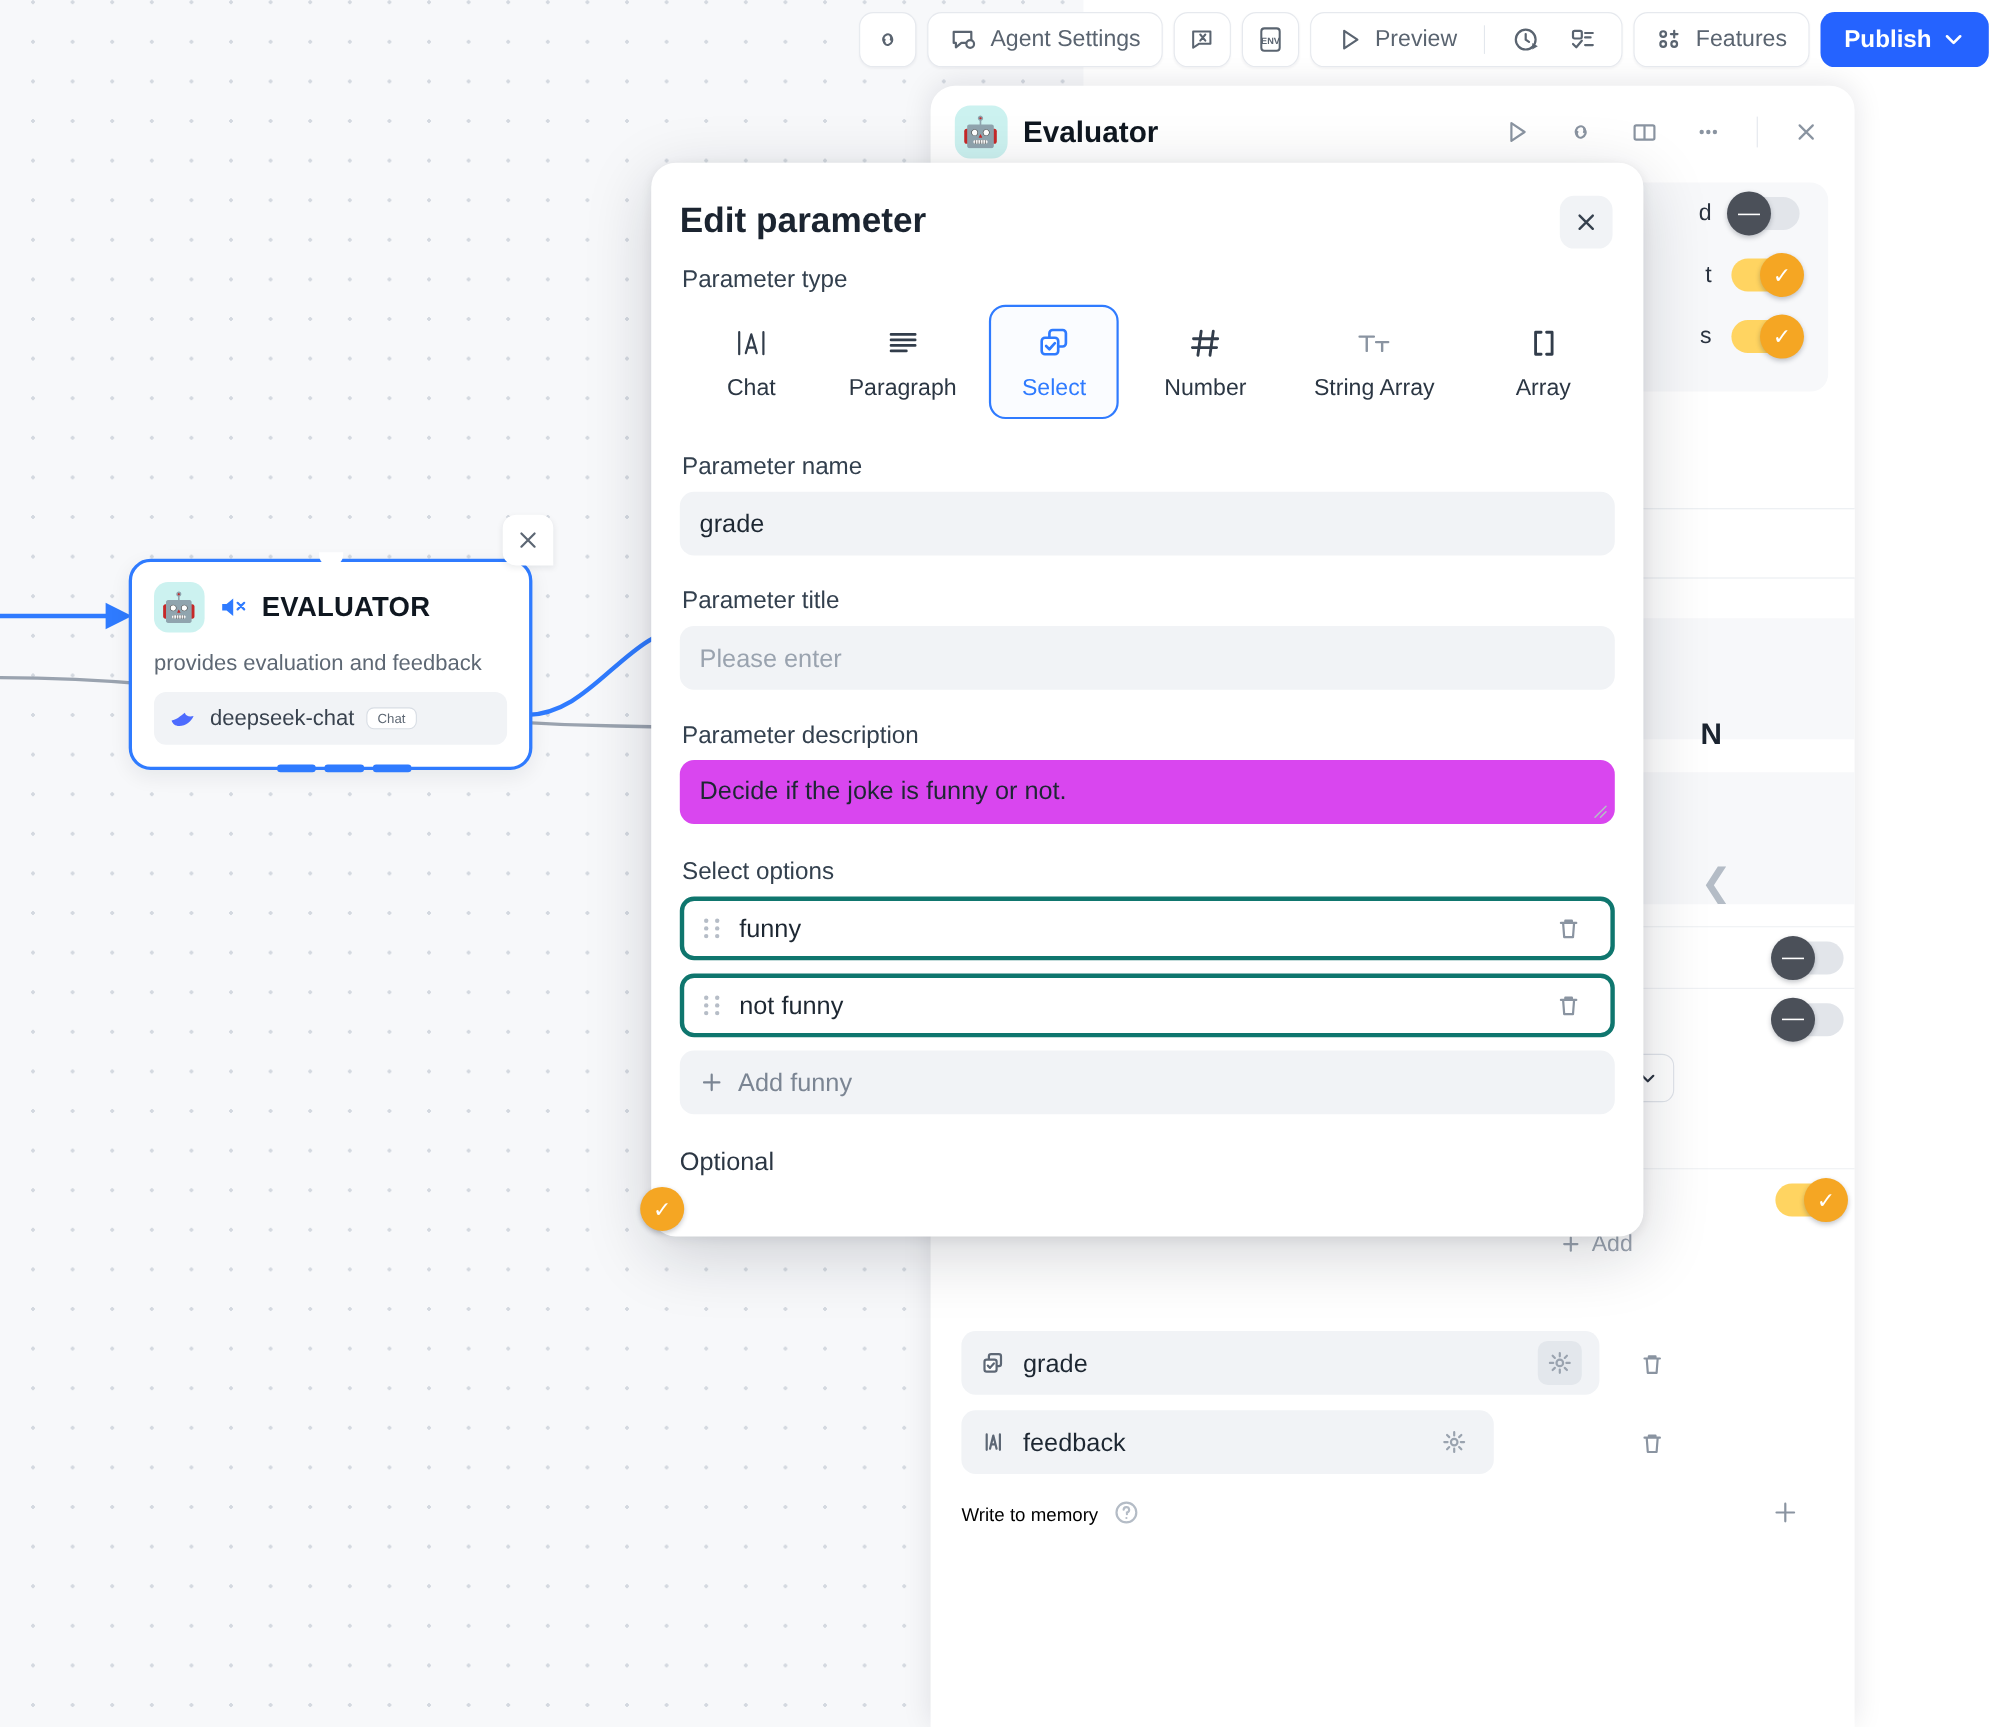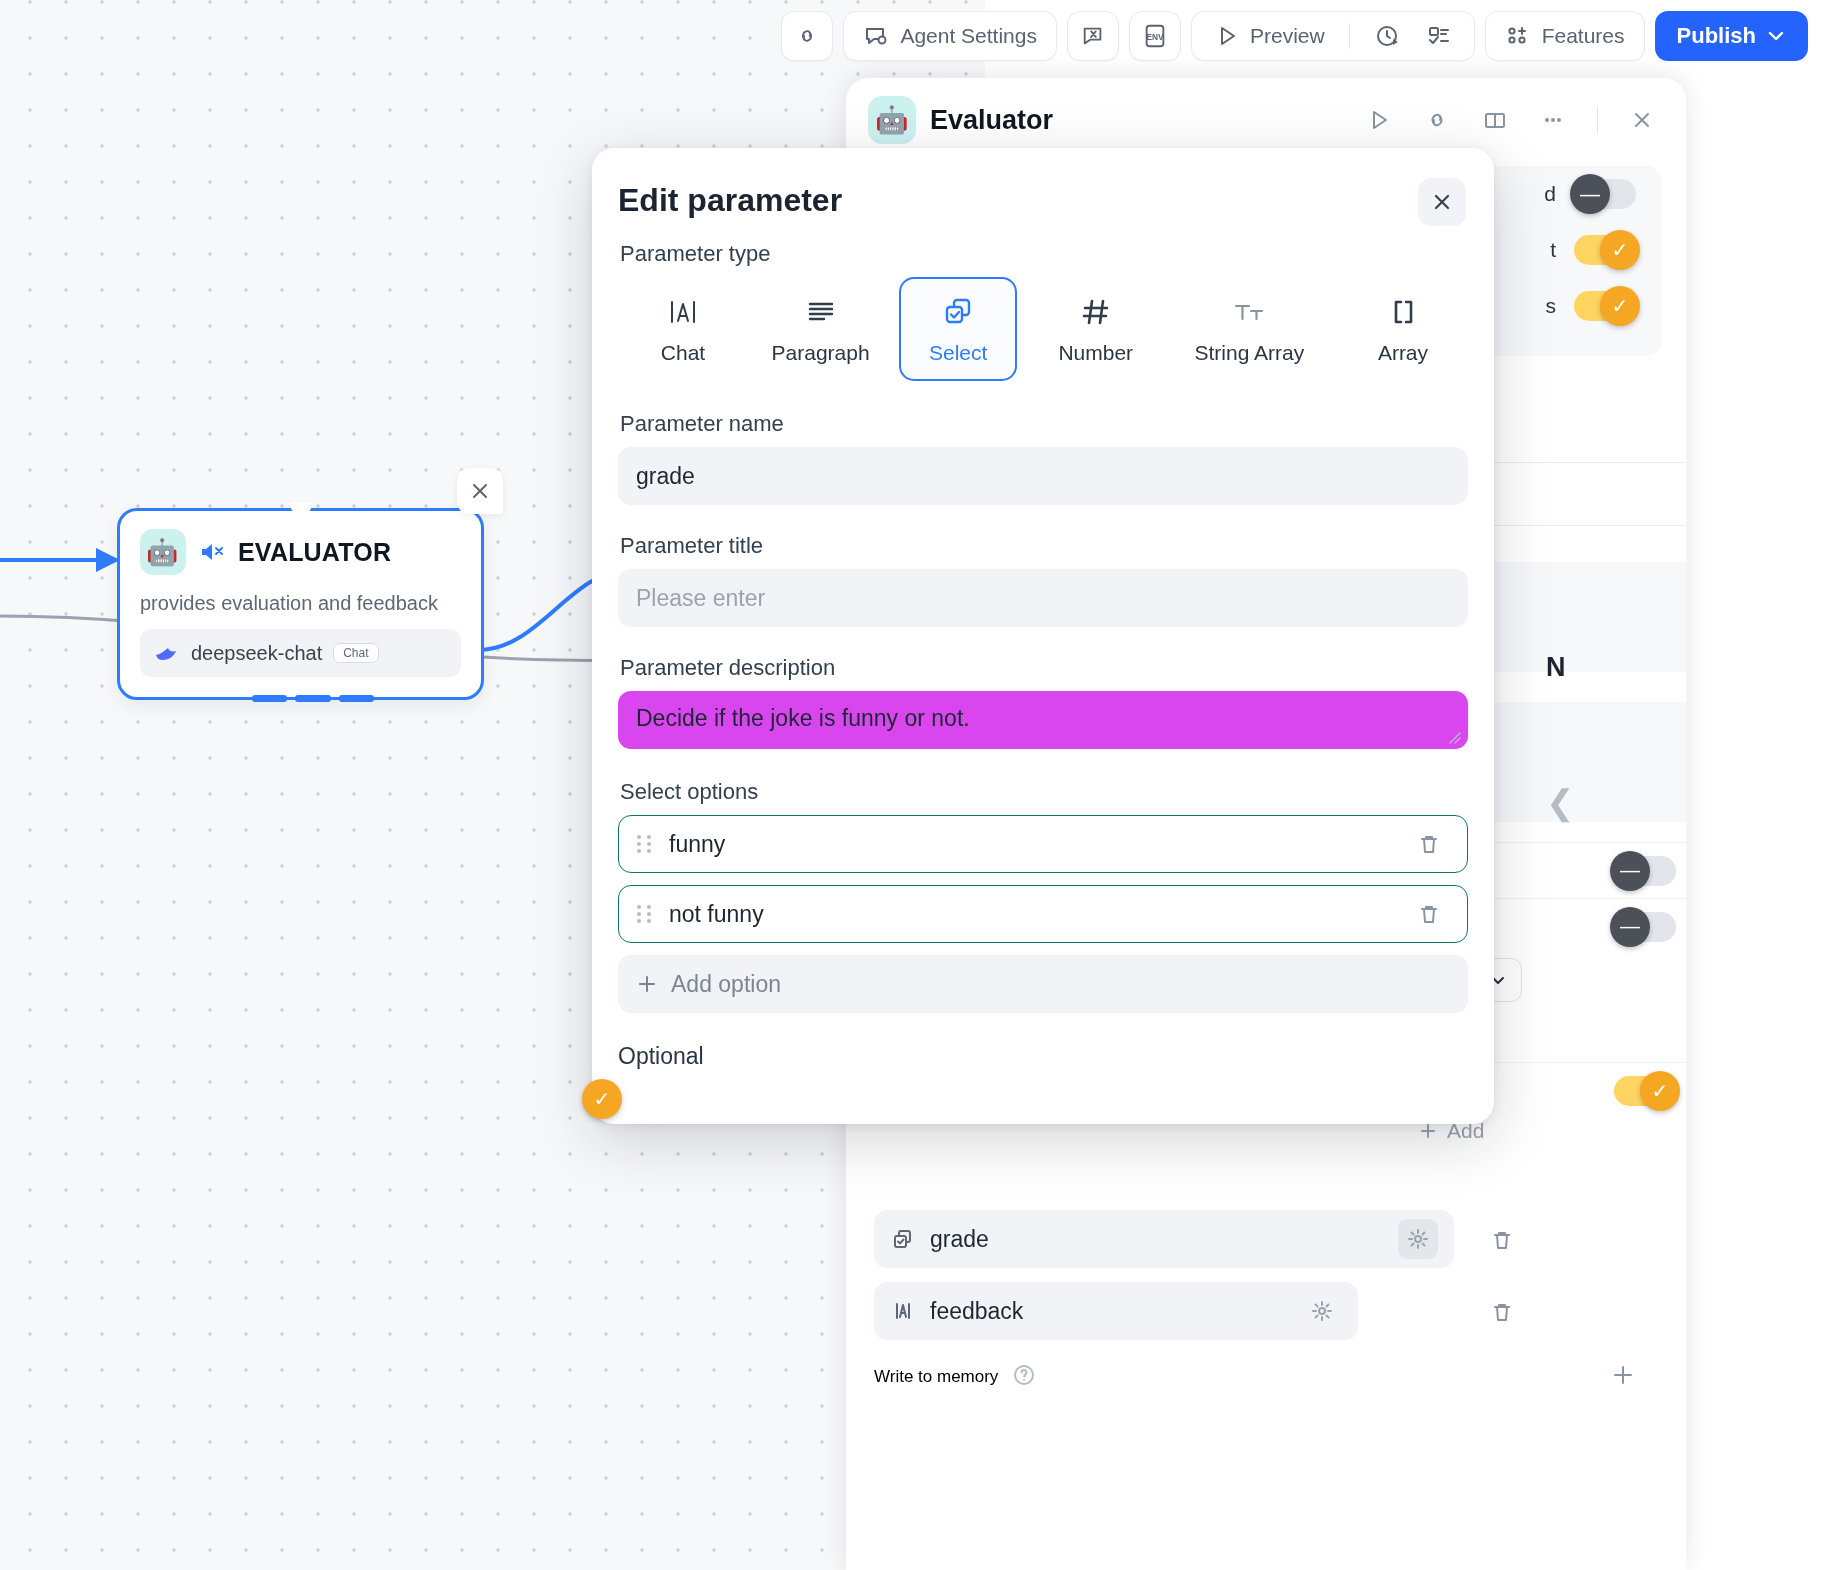--- a/index.html
+++ b/index.html
@@ -188,21 +188,21 @@
   .textarea-box{
     min-height:58px; background:#d946ef; border-radius:13px;
     padding:14px 18px; font-size:23px; color:#1d2732; margin-bottom:30px;
     position:relative;
   }
   .resize-grip{
     position:absolute; right:7px; bottom:5px; width:14px; height:14px;
     color:#b4bcc6; font-size:15px; line-height:14px;
   }
   .opt-row{
-    height:58px; border:1px solid #0f766e; border-radius:13px; background:#fff;
+    height:58px; border:4px solid #0f766e; border-radius:13px; background:#fff;
     display:flex; align-items:center; gap:18px; padding:0 18px; margin-bottom:12px;
   }
   .opt-row .otext{ flex:1; font-size:23px; color:#1d2732; }
   .drag-dots{
     width:14px; display:grid; grid-template-columns:4px 4px; gap:3px 6px; cursor:grab;
   }
   .drag-dots i{ width:4px; height:4px; background:#b6bdc7; border-radius:50%; display:block; }
   #add-option{
     height:58px; background:#f1f3f6; border-radius:13px; display:flex;
     align-items:center; gap:13px; padding:0 18px; font-size:23px; color:#7b8593;
@@ -622,18 +622,18 @@
       <svg width="24" height="24" viewBox="0 0 24 24">
           <path d="M5 7h14M9 7V5h6v2M7 7l1 13h8l1-13" stroke="#8a94a1" stroke-width="2" fill="none" stroke-linecap="round" stroke-linejoin="round"></path>
         </svg>
     </span>
   </div>
 
   <div id="add-option">
     <svg width="22" height="22" viewBox="0 0 22 22">
         <path d="M11 4v14M4 11h14" stroke="#7b8593" stroke-width="2" stroke-linecap="round"></path>
       </svg>
-    <span>Add option</span>
+    <span>Add funny</span>
   </div>
 
   <div id="optional-label">Optional</div>
   <span class="toggle on" id="optional-toggle"><span class="knob">✓</span></span>
 </div>
 
 </body></html>

